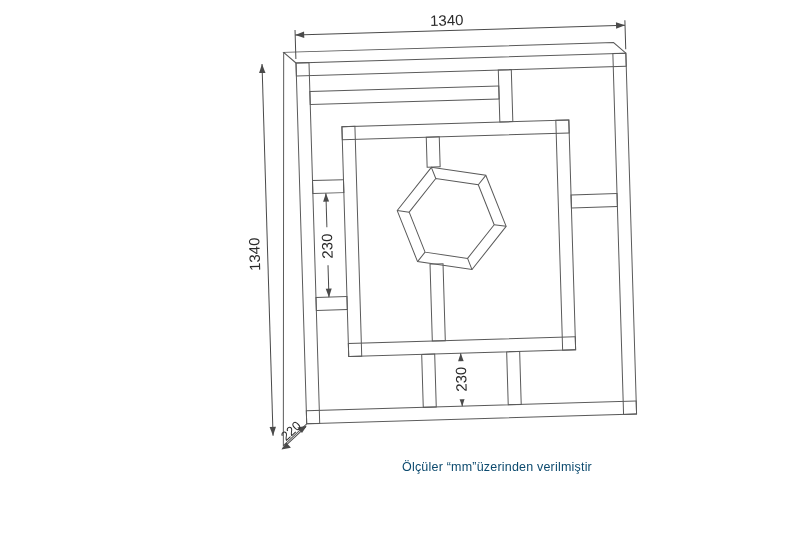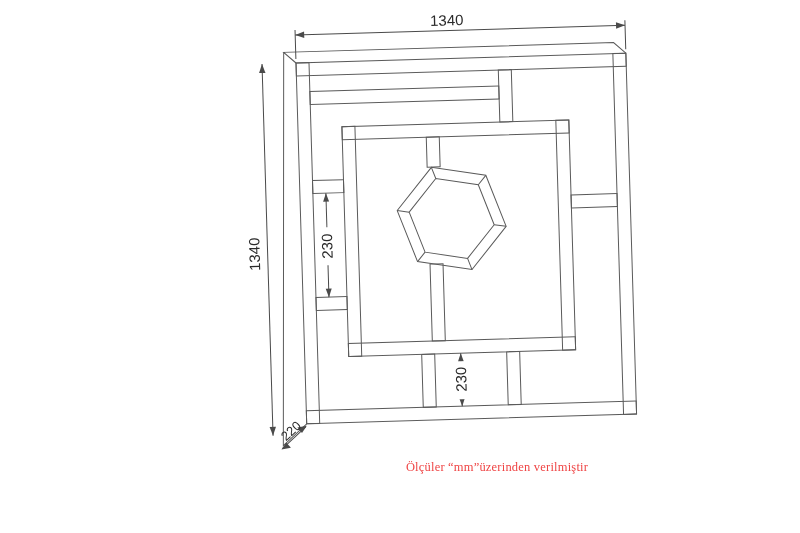--- a/index.html
+++ b/index.html
@@ -41,23 +41,22 @@
   }
   .dimtext-small { font-size: 13px; }
   .mask { fill: #ffffff; stroke: none; }
   #caption {
     position: absolute;
     left: 297px;
     top: 460px;
     width: 400px;
     text-align: center;
     font-size: 12.5px;
-    color: #ef4444;
+    color: #0c4a6e;
     letter-spacing: 0.2px;
-    font-family: Liberation Serif, serif;
   }
 </style>
 </head>
 <body>
 
 <div id="stage">
 
   <svg width="800" height="533" viewBox="0 0 800 533">
 
     <g transform="translate(296,63) rotate(-1.7)">

